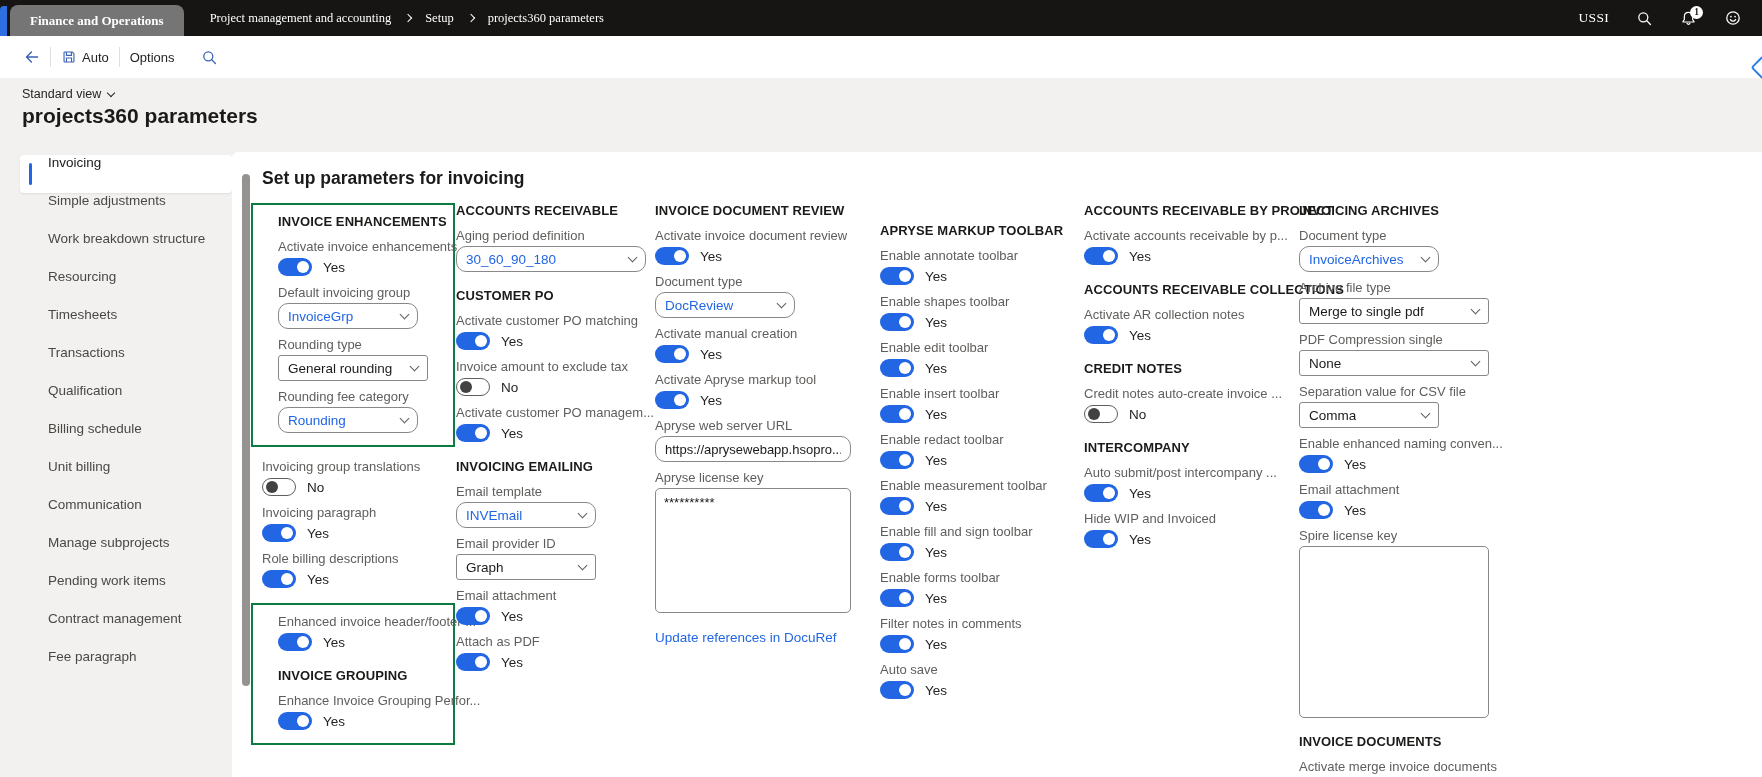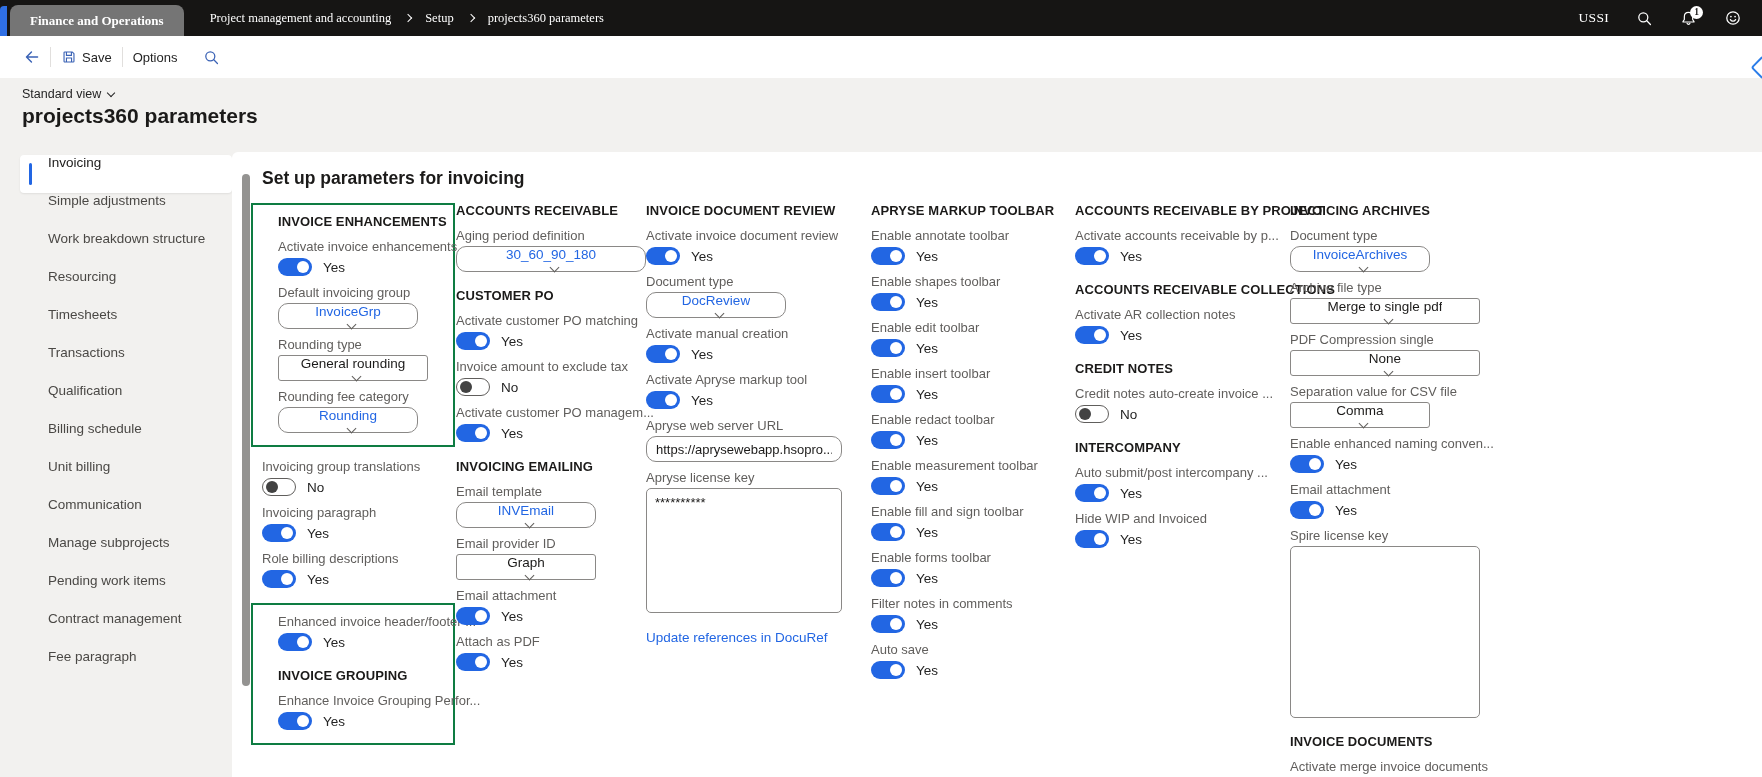--- a/index.html
+++ b/index.html
@@ -50,22 +50,22 @@
     border-radius:2px; background:#2266e3; }
 
   .content-panel { flex:1; background:#fff; border-radius:6px 0 0 0; position:relative;
     padding:16px 0 0 30px; overflow:hidden; }
   .scroll-thumb { position:absolute; left:10px; top:22px; width:8px; height:512px; background:#949391; border-radius:4px; cursor:grab; }
   .content-heading { margin:0 0 14px; font-size:17.5px; font-weight:bold; color:#1b1a19; }
 
   
   .columns { display:flex; align-items:flex-start; }
   .column { flex-shrink:0; }
-  .col1{ width:182px; margin-right:12px; } .col2{ width:190px; }
-  .col3{ width:196px; margin-right:29px; } .col4{ width:186px; margin-right:18px; }
+  .col1{ width:182px; margin-right:12px; } .col2{ width:190px; margin-right:9px; }
+  .col3{ width:196px; margin-right:29px; } .col4{ width:186px; margin-right:18px;margin-top:20px; }
   .col5{ width:196px; margin-right:19px; } .col6{ width:190px; }
 
   .block { margin-bottom:2px; }
   .block.outlined { border:2px solid #0e7c42; padding:9px 25px 4px; margin:0 -11px 12px -11px; }
   .block.outlined:not(:first-child) { margin-top:14px; }
 
   .section-header { font-size:13px; font-weight:bold; color:#1b1a19; margin:16px 0 10px;
     white-space:nowrap; letter-spacing:.1px; }
   .block > .section-header:first-child { margin-top:0; }
 
@@ -74,21 +74,21 @@
 
   .toggle-row { display:flex; align-items:center; gap:11px; height:20px; }
   .toggle { width:34px; height:18px; border-radius:10px; position:relative; cursor:pointer; flex-shrink:0; }
   .toggle.on { background:#2266e3; }
   .toggle.on .knob { position:absolute; right:3px; top:3px; width:12px; height:12px; border-radius:50%; background:#fff; }
   .toggle.off { background:#fff; border:1px solid #605e5c; }
   .toggle.off .knob { position:absolute; left:3px; top:2px; width:12px; height:12px; border-radius:50%; background:#424242; }
   .toggle-value { font-size:13.5px; color:#242424; }
 
   .combo { width:100%; height:26px; border:1px solid #8a8886; background:#fff; display:flex; align-items:center;
-    justify-content:space-between; padding:0 9px; cursor:pointer;flex-direction:column; }
+    justify-content:space-between; padding:0 9px; cursor:pointer; }
   .combo.lookup { border-radius:10px; }
   .combo.lookup .combo-value { color:#2266e3; }
   .combo.select { border-radius:3px; }
   .combo.select .combo-value { color:#1b1a19; }
   .combo.narrow { width:140px; }
   .combo-value { font-size:13.5px; white-space:nowrap; overflow:hidden; text-overflow:ellipsis; }
   .combo-chev { width:7px; height:7px; border-right:1.4px solid #605e5c; border-bottom:1.4px solid #605e5c;
     transform:rotate(45deg); margin-top:-4px; flex-shrink:0; margin-left:6px; }
 
   .text-input { width:100%; height:26px; border:1px solid #8a8886; border-radius:10px; padding:0 9px;
@@ -151,21 +151,21 @@
   </span>
   <span class="ab-divider"></span>
   <span class="ab-btn">
     <span>
       <svg width="16" height="16" viewBox="0 0 20 20">
           <path d="M3.8 4.8c0-.6.4-1 1-1h9.4l2 2v9.4c0 .6-.4 1-1 1H4.8c-.6 0-1-.4-1-1z" fill="none" stroke="#3a62b5" stroke-width="1.4" stroke-linejoin="round"></path>
           <path d="M6.8 3.9v4h6.2v-4" fill="none" stroke="#3a62b5" stroke-width="1.4"></path>
           <path d="M6.8 16.1v-4.8h6.4v4.8" fill="none" stroke="#3a62b5" stroke-width="1.4"></path>
         </svg>
     </span>
-    <span>Save</span>
+    <span>Auto</span>
   </span>
   <span class="ab-divider"></span>
   <span class="ab-btn">
     <span>Options</span>
   </span>
   <span class="ab-btn" style="margin-left:6px;">
     <svg width="17" height="17" viewBox="0 0 20 20">
         <circle cx="8.6" cy="8.6" r="5.3" fill="none" stroke="#3a62b5" stroke-width="1.5"></circle>
         <line x1="12.7" y1="12.7" x2="17" y2="17" stroke="#3a62b5" stroke-width="1.5" stroke-linecap="round"></line>
       </svg>

